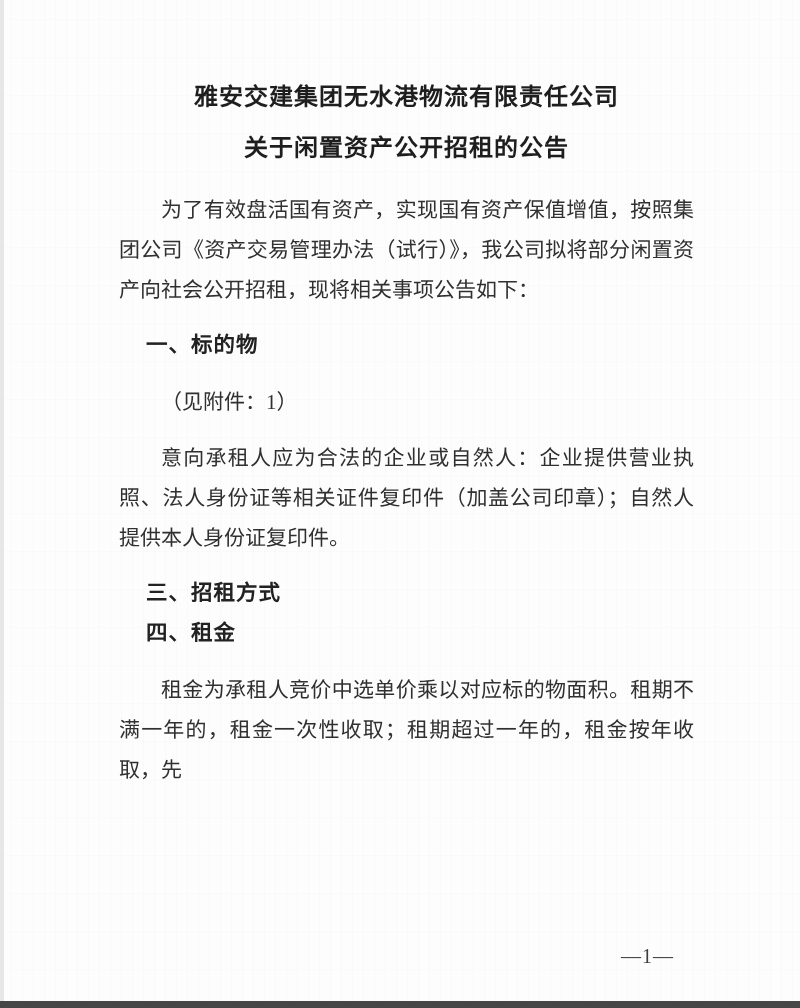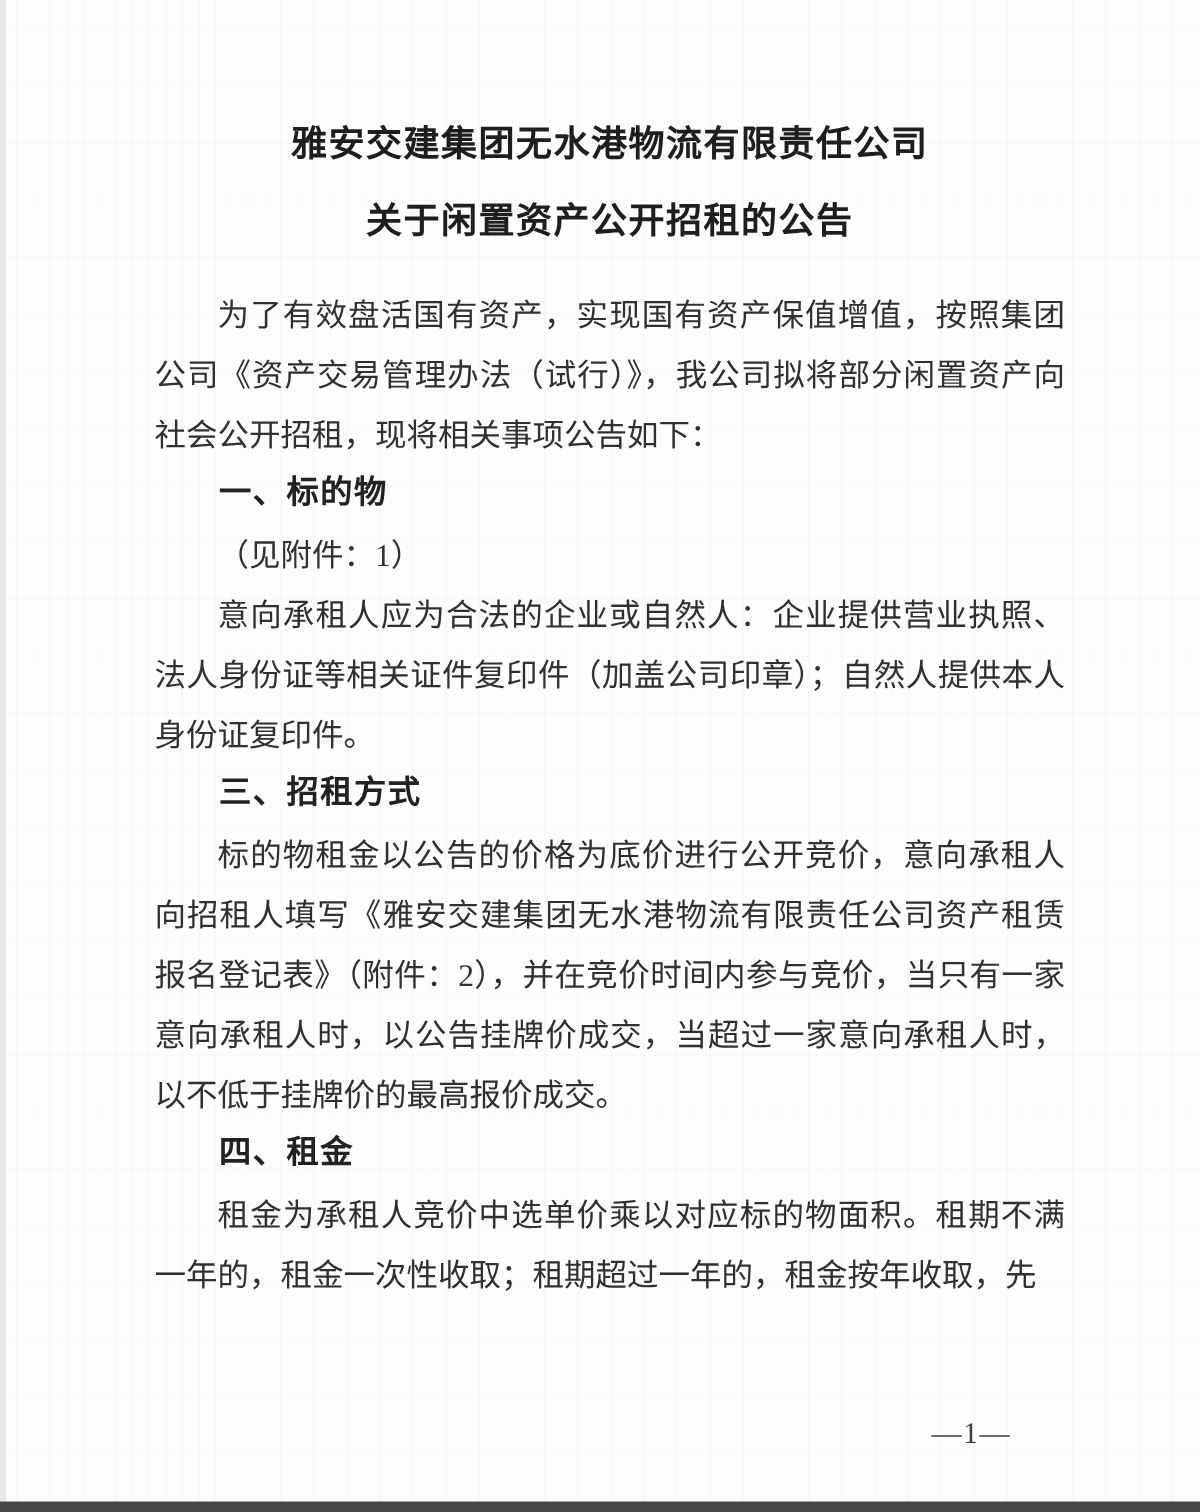--- a/index.html
+++ b/index.html
@@ -57,21 +57,21 @@
     white-space: nowrap;
   }
   .doc-body {
     margin-top: 16px;
     font-size: 21px;
     line-height: 40px;
     text-align: justify;
     color: #303030;
   }
   .doc-body p {
-    margin: 0;
+    margin: 16px;
     text-indent: 2em;
   }
   .doc-body h2 {
     margin: 0;
     font-size: 21.5px;
     line-height: 40px;
     font-weight: bold;
     text-indent: 2em;
     color: #222;
     font-family: Liberation Mono, monospace;
@@ -98,21 +98,20 @@
     <div class="title-line">关于闲置资产公开招租的公告</div>
   </div>
 
   <div class="doc-body" id="doc-body">
 
   <p>为了有效盘活国有资产，实现国有资产保值增值，按照集团公司《资产交易管理办法（试行）》，我公司拟将部分闲置资产向社会公开招租，现将相关事项公告如下：</p>
       <h2>一、标的物</h2>
       <p>（见附件：1）</p>
       <p>意向承租人应为合法的企业或自然人：企业提供营业执照、法人身份证等相关证件复印件（加盖公司印章）；自然人提供本人身份证复印件。</p>
       <h2>三、招租方式</h2>
-      <p>标的物租金以公告的价格为底价进行公开竞价，意向承租人向招租人填写《雅安交建集团无水港物流有限责任公司资产租赁报名登记表》（附件：2），并在竞价时间内参与竞价，当只有一家意向承租人时，以公告挂牌价成交，当超过一家意向承租人时，以不低于挂牌价的最高报价成交。</p>
       <h2>四、租金</h2>
       <p>租金为承租人竞价中选单价乘以对应标的物面积。租期不满一年的，租金一次性收取；租期超过一年的，租金按年收取，先</p>
     </div>
 
   <div class="page-number">—1—</div>
 </div>
 
 <div class="scan-bottom-bar"></div>
 
 </body></html>

